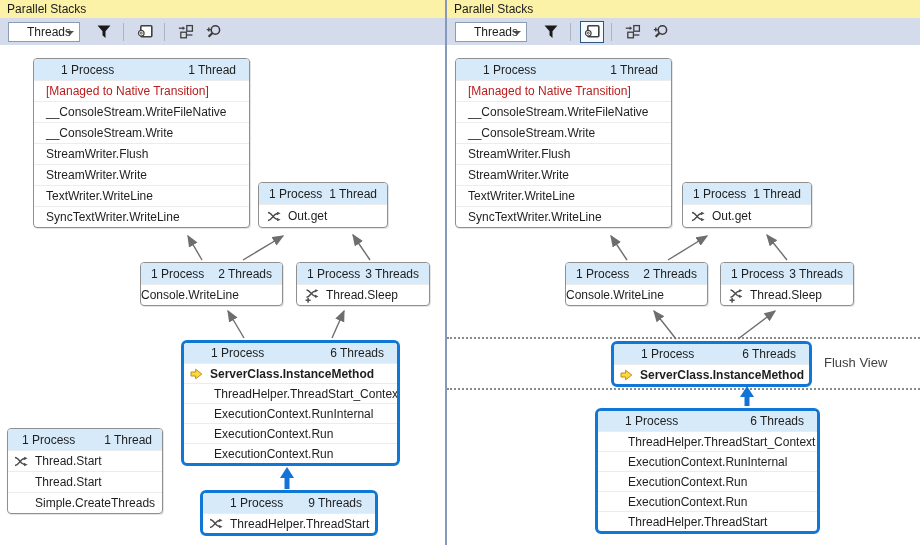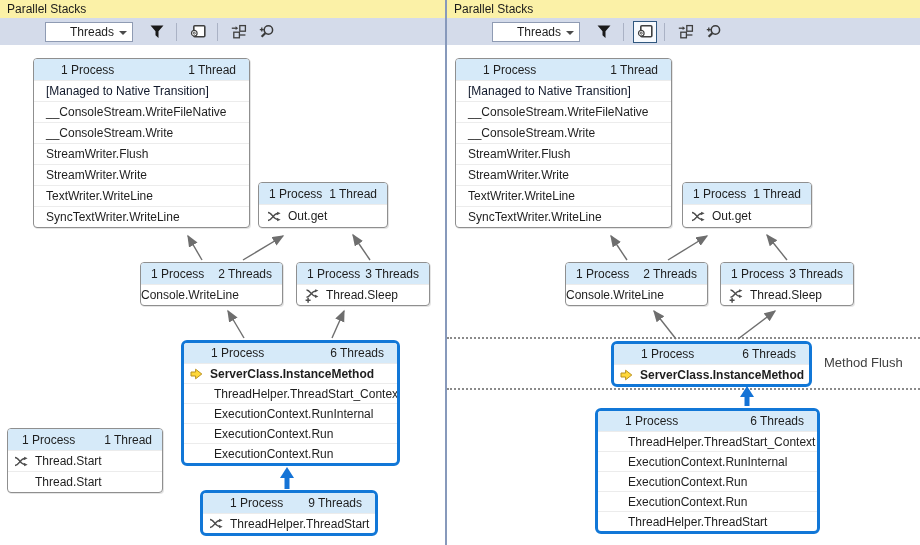--- a/index.html
+++ b/index.html
@@ -8,42 +8,42 @@
   #app { position:relative; width:920px; height:545px; overflow:hidden; background:#fff; }
 
   .panel { position:absolute; top:0; bottom:0; overflow:hidden; background:#fff; }
   #panel-left  { left:0; width:445px; }
   #panel-right { left:447px; width:473px; }
   #panel-divider { position:absolute; top:0; bottom:0; left:445px; width:2px; background:#8799bb; }
 
   .titlebar { height:18px; background:#fbf1a7; padding:2px 7px 0 7px; color:#1a1a1a; }
   .toolbar { height:27px; background:#d4dbea; display:flex; align-items:center; padding:0 0 0 8px; }
 
-  .combo { width:88px; height:20px; background:#fff; border:1px solid #8f9bb3; display:flex; align-items:center; position:relative; padding-left:24px;margin-left:37px; }
+  .combo { width:72px; height:20px; background:#fff; border:1px solid #8f9bb3; display:flex; align-items:center; position:relative; padding-left:18px; }
   .combo .caret { position:absolute; right:5px; top:8px; width:0; height:0;
     border-left:4px solid transparent; border-right:4px solid transparent; border-top:4px solid #4a4a4a; }
 
   .tbtn { width:24px; height:22px; border:1px solid transparent; background:transparent;
     display:flex; align-items:center; justify-content:center; margin-left:4px; }
   .tbtn.pressed { border:1px solid #30577e; background:#f6f9fd; }
   .tsep { width:1px; height:18px; background:#aab2c5; margin:0 5px 0 7px; }
 
   .diagram { position:relative; width:100%; height:536px; background:#fff; }
   .connectors { position:absolute; left:0; top:0; pointer-events:none; }
 
   .box { position:absolute; background:#fff; border:1.5px solid #8f8f8f; border-radius:4px;
     overflow:hidden; box-shadow:1px 1px 0 rgba(0,0,0,0.10); }
   .box.selected { border:3px solid #1177d7; border-radius:6px; box-shadow:none; }
   .box-header { height:21px; background:#d6eaf9; display:flex; align-items:center;
     justify-content:space-between; padding:0 10px; white-space:nowrap; }
   .box-header.wide { padding:0 13px 0 27px; }
   .box-row { height:21px; display:flex; align-items:center; padding-left:12px;
     border-top:1px solid #ececec; white-space:nowrap; overflow:hidden; }
   .box-row:first-of-type { border-top:none; }
-  .box-row.dim { color:#0f172a; }
+  .box-row.dim { color:#b91c1c; }
   .box-row.indent { padding-left:30px; }
   .box-row.r-right { padding-right:8px; padding-left:0; }
   .box-row.lg { height:23px; }
   .box-row.cur { font-weight:bold; }
   .box .ic { width:15px; height:13px; margin-right:6px; flex:none; }
   .box .ic-cur { width:13px; height:12px; margin:0 7px 0 6px; flex:none; }
   .compact .box-header { height:20px; } .compact .box-row { height:20px; }
 
   
   .L-stack   { left:33px;  top:13px;  width:217px; }
@@ -257,20 +257,23 @@
         </div>
         <div class="box-row" style="padding-left:6px">
           <svg class="ic">
               <use href="#i-thread"></use>
             </svg>
           <span>Thread.Start</span>
         </div>
         <div class="box-row" style="padding-left:27px">
             <span>Thread.Start</span>
           </div>
+        <div class="box-row" style="padding-left:27px">
+            <span>Simple.CreateThreads</span>
+          </div>
       </div>
 
       <div class="box selected compact L-tstart">
         <div class="box-header wide">
           <span>1 Process</span>
           <span>9 Threads</span>
         </div>
         <div class="box-row lg" style="padding-left:6px">
           <svg class="ic">
               <use href="#i-thread"></use>
@@ -405,21 +408,21 @@
           <span>6 Threads</span>
         </div>
         <div class="box-row cur lg" style="padding-left:0">
           <svg class="ic-cur">
               <use href="#i-cur-arrow"></use>
             </svg>
           <span>ServerClass.InstanceMethod</span>
         </div>
       </div>
 
-      <div class="annotation">Method Flush</div>
+      <div class="annotation">Flush View</div>
 
       <div class="box selected compact R-bottom">
         <div class="box-header wide">
           <span>1 Process</span>
           <span>6 Threads</span>
         </div>
         <div class="box-row indent">
             <span>ThreadHelper.ThreadStart_Context</span>
           </div>
         <div class="box-row indent">

